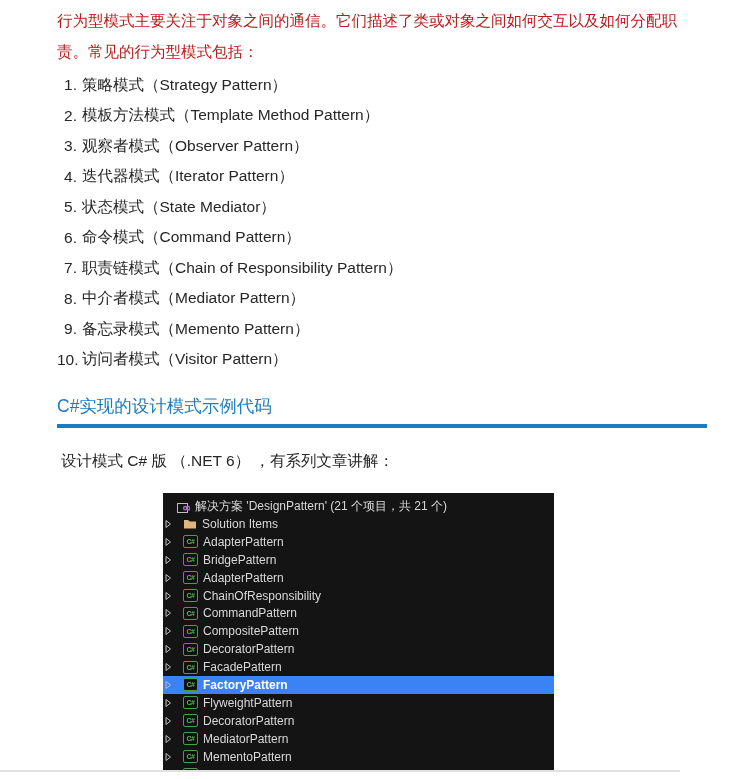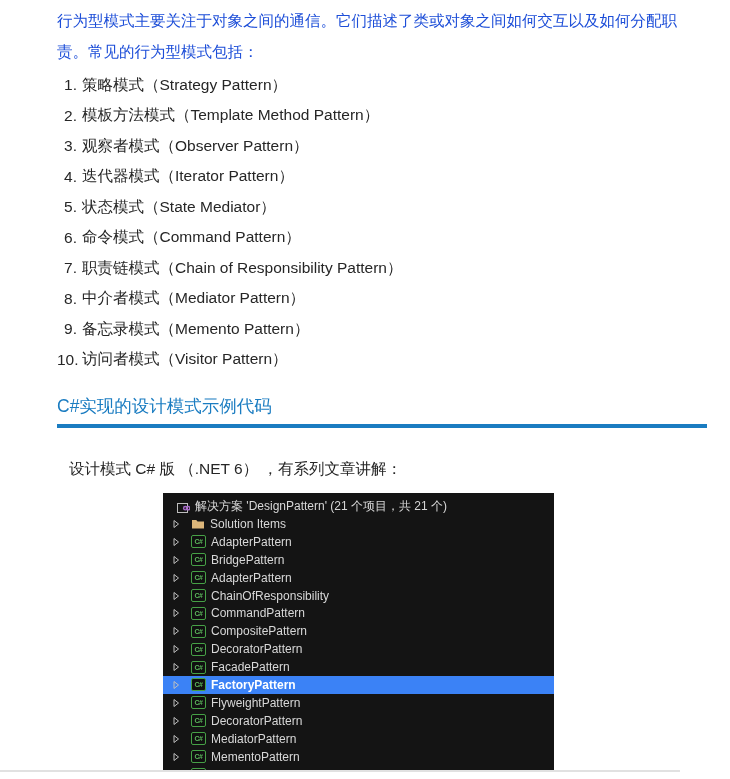--- a/index.html
+++ b/index.html
@@ -1,38 +1,38 @@
 <!DOCTYPE html>
 <html><head>
 <meta charset="utf-8">
 <style>
   html,body{margin:0;padding:0;background:#ffffff;}
   body{width:730px;height:779px;font-family:"Liberation Sans","DejaVu Sans",sans-serif;}
   .page{position:relative;width:730px;height:779px;background:#ffffff;overflow:hidden;}
 
   .intro{position:absolute;left:57px;top:5px;width:652px;margin:0;
-         font-size:15.5px;line-height:31px;color:#1d4ed8;white-space:pre-line;}
+         font-size:15.5px;line-height:31px;color:#b91c1c;white-space:pre-line;}
 
   .pattern-list{position:absolute;left:57px;top:70px;margin:0;padding:0;list-style:none;}
   .pat-item{height:30.5px;display:flex;align-items:center;font-size:15.5px;color:#262626;}
   .pat-item .num{width:20px;text-align:right;margin-right:5px;flex:none;}
 
   .section-heading{position:absolute;left:57px;top:394px;margin:0;
                    font-size:17.5px;font-weight:normal;color:#1a7cc1;}
   .heading-rule{position:absolute;left:57px;top:424px;width:650px;height:4px;background:#1a7cc1;}
 
-  .series-intro{position:absolute;left:57px;top:441px;margin:12px;width:650px;
+  .series-intro{position:absolute;left:57px;top:441px;margin:4px;width:650px;
                 font-size:15.5px;line-height:31px;color:#262626;}
 
   .sol-panel{position:absolute;left:163px;top:493px;width:391px;height:278px;
              background:#141414;overflow:hidden;color:#d8d8d8;font-size:12px;}
   .sol-title{height:18px;margin-top:4px;display:flex;align-items:flex-end;
              padding-left:13px;color:#ececec;white-space:nowrap;}
   .sol-title .lbl{margin-left:5px;}
-  .sol-row{height:17.9px;display:flex;align-items:center;padding-left:8px;white-space:nowrap;}
+  .sol-row{height:17.9px;display:flex;align-items:center;white-space:nowrap;}
   .sol-row.sel{background:#3b82f6;}
   .sol-row.sel .lbl{font-weight:bold;color:#ffffff;}
   .chev{width:10px;height:10px;flex:none;display:flex;align-items:center;}
   .proj-icon{margin-left:10px;flex:none;display:inline-flex;align-items:center;
              justify-content:center;width:13px;height:11px;border:1px solid #46a046;
              border-radius:2px;background:#101010;color:#5cb85c;
              font-size:7px;font-weight:bold;letter-spacing:-0.5px;line-height:1;}
   .folder-icon{margin-left:10px;flex:none;display:inline-flex;}
   .sol-icon{flex:none;display:inline-flex;}
   .lbl{margin-left:5px;color:#d8d8d8;}

